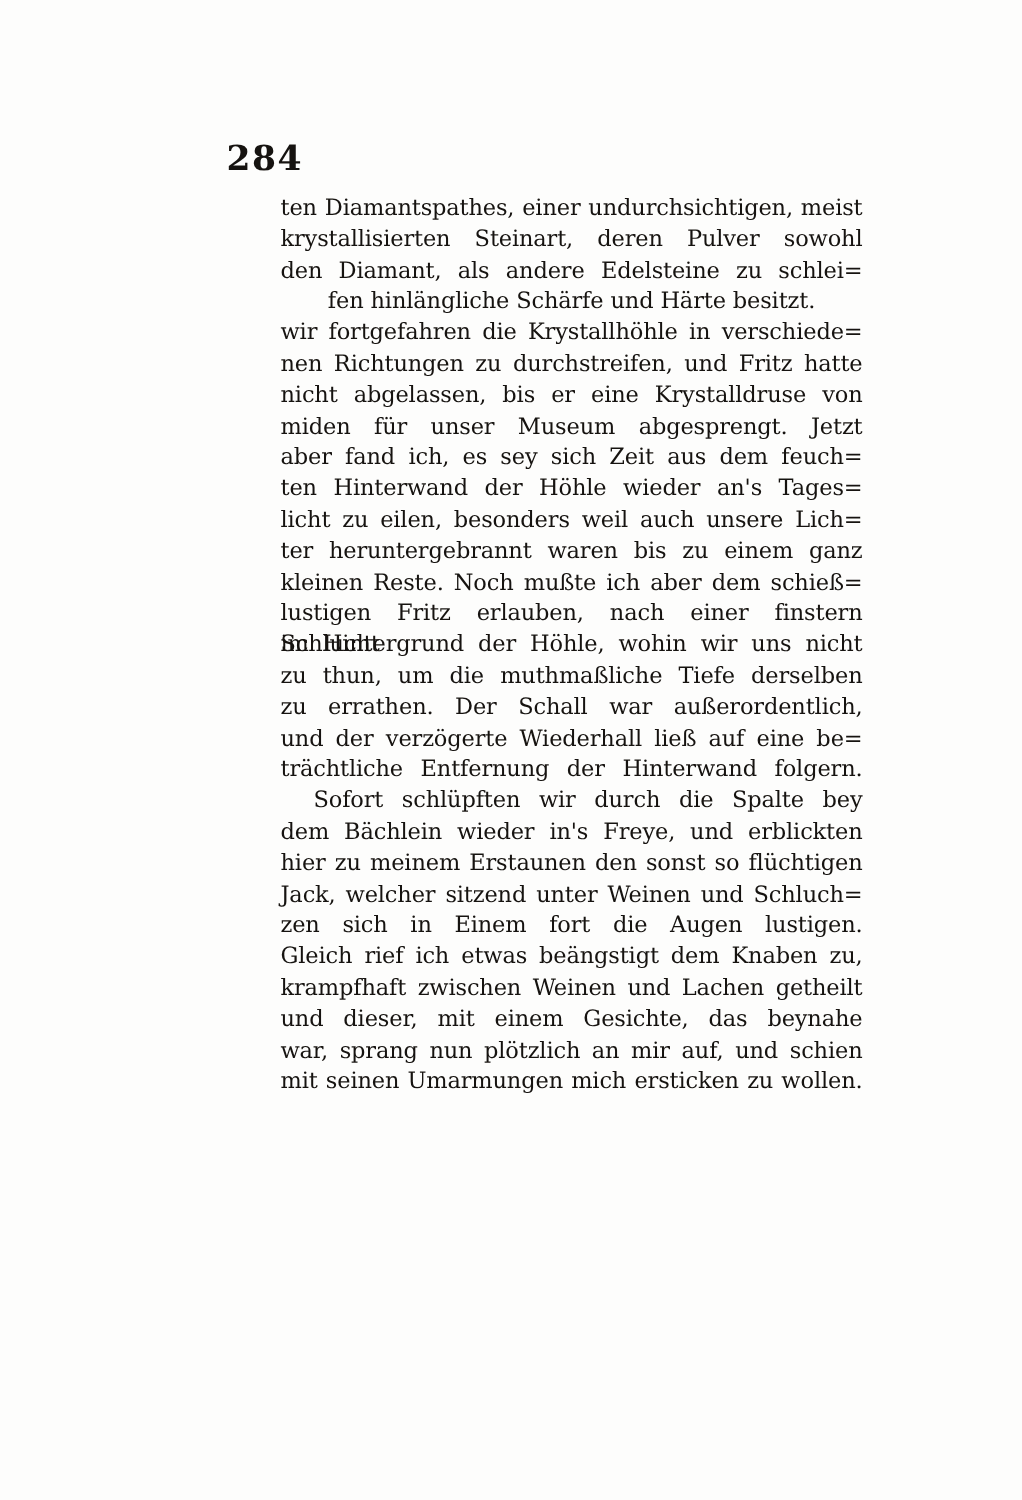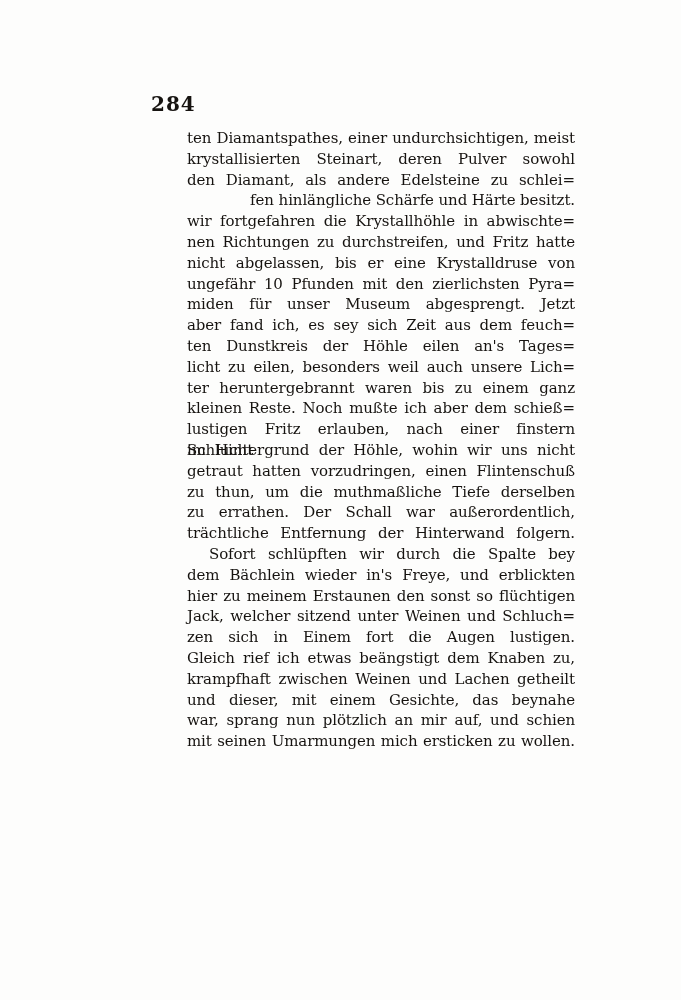--- a/index.html
+++ b/index.html
@@ -15,74 +15,73 @@
     width: 681px;
     height: 1000px;
     background: #fdfdfc;
     font-family: "DejaVu Serif", serif;
     color: #161310;
   }
   .page-number {
     position: absolute;
     left: 151px;
     top: 92px;
-    font-size: 20px;
+    font-size: 23px;
     font-weight: 700;
     letter-spacing: 1px;
   }
   .text-block {
     position: absolute;
     left: 153px;
     top: 128px;
     width: 388px;
     font-size: 15px;
     font-weight: 400;
     letter-spacing: -0.1px;
     margin-left: 34px;
   }
   .line {
     height: 20.8px;
     line-height: 20.8px;
     white-space: nowrap;
-    text-align: right;
+    text-align: center;
   }
   .line.just {
     white-space: normal;
     text-align: justify;
     text-align-last: justify;
   }
   .line.indent {
     padding-left: 22px;
   }
 </style>
 </head>
 <body>
 
 <div class="page">
   <div class="page-number">284</div>
   <div class="text-block">
       <div class="line just">ten Diamantspathes, einer undurchsichtigen, meist</div>
       <div class="line just">krystallisierten Steinart, deren Pulver sowohl</div>
       <div class="line just">den Diamant, als andere Edelsteine zu schlei=</div>
       <div class="line">fen hinlängliche Schärfe und Härte besitzt.</div>
-      <div class="line just">wir fortgefahren die Krystallhöhle in abwischte=</div>
+      <div class="line just">wir fortgefahren die Krystallhöhle in verschiede=</div>
       <div class="line just">nen Richtungen zu durchstreifen, und Fritz hatte</div>
       <div class="line just">nicht abgelassen, bis er eine Krystalldruse von</div>
-      <div class="line just">ungefähr 10 Pfunden mit den zierlichsten Pyra=</div>
       <div class="line just">miden für unser Museum abgesprengt. Jetzt</div>
       <div class="line just">aber fand ich, es sey sich Zeit aus dem feuch=</div>
-      <div class="line just">ten Dunstkreis der Höhle eilen an's Tages=</div>
+      <div class="line just">ten Hinterwand der Höhle wieder an's Tages=</div>
       <div class="line just">licht zu eilen, besonders weil auch unsere Lich=</div>
       <div class="line just">ter heruntergebrannt waren bis zu einem ganz</div>
       <div class="line just">kleinen Reste. Noch mußte ich aber dem schieß=</div>
       <div class="line just">lustigen Fritz erlauben, nach einer finstern Schlucht</div>
       <div class="line just">im Hintergrund der Höhle, wohin wir uns nicht</div>
-      <div class="line just">getraut hatten vorzudringen, einen Flintenschuß</div>
       <div class="line just">zu thun, um die muthmaßliche Tiefe derselben</div>
       <div class="line just">zu errathen. Der Schall war außerordentlich,</div>
+      <div class="line just">und der verzögerte Wiederhall ließ auf eine be=</div>
       <div class="line just">trächtliche Entfernung der Hinterwand folgern.</div>
       <div class="line indent just">Sofort schlüpften wir durch die Spalte bey</div>
       <div class="line just">dem Bächlein wieder in's Freye, und erblickten</div>
       <div class="line just">hier zu meinem Erstaunen den sonst so flüchtigen</div>
       <div class="line just">Jack, welcher sitzend unter Weinen und Schluch=</div>
       <div class="line just">zen sich in Einem fort die Augen lustigen.</div>
       <div class="line just">Gleich rief ich etwas beängstigt dem Knaben zu,</div>
       <div class="line just">krampfhaft zwischen Weinen und Lachen getheilt</div>
       <div class="line just">und dieser, mit einem Gesichte, das beynahe</div>
       <div class="line just">war, sprang nun plötzlich an mir auf, und schien</div>

